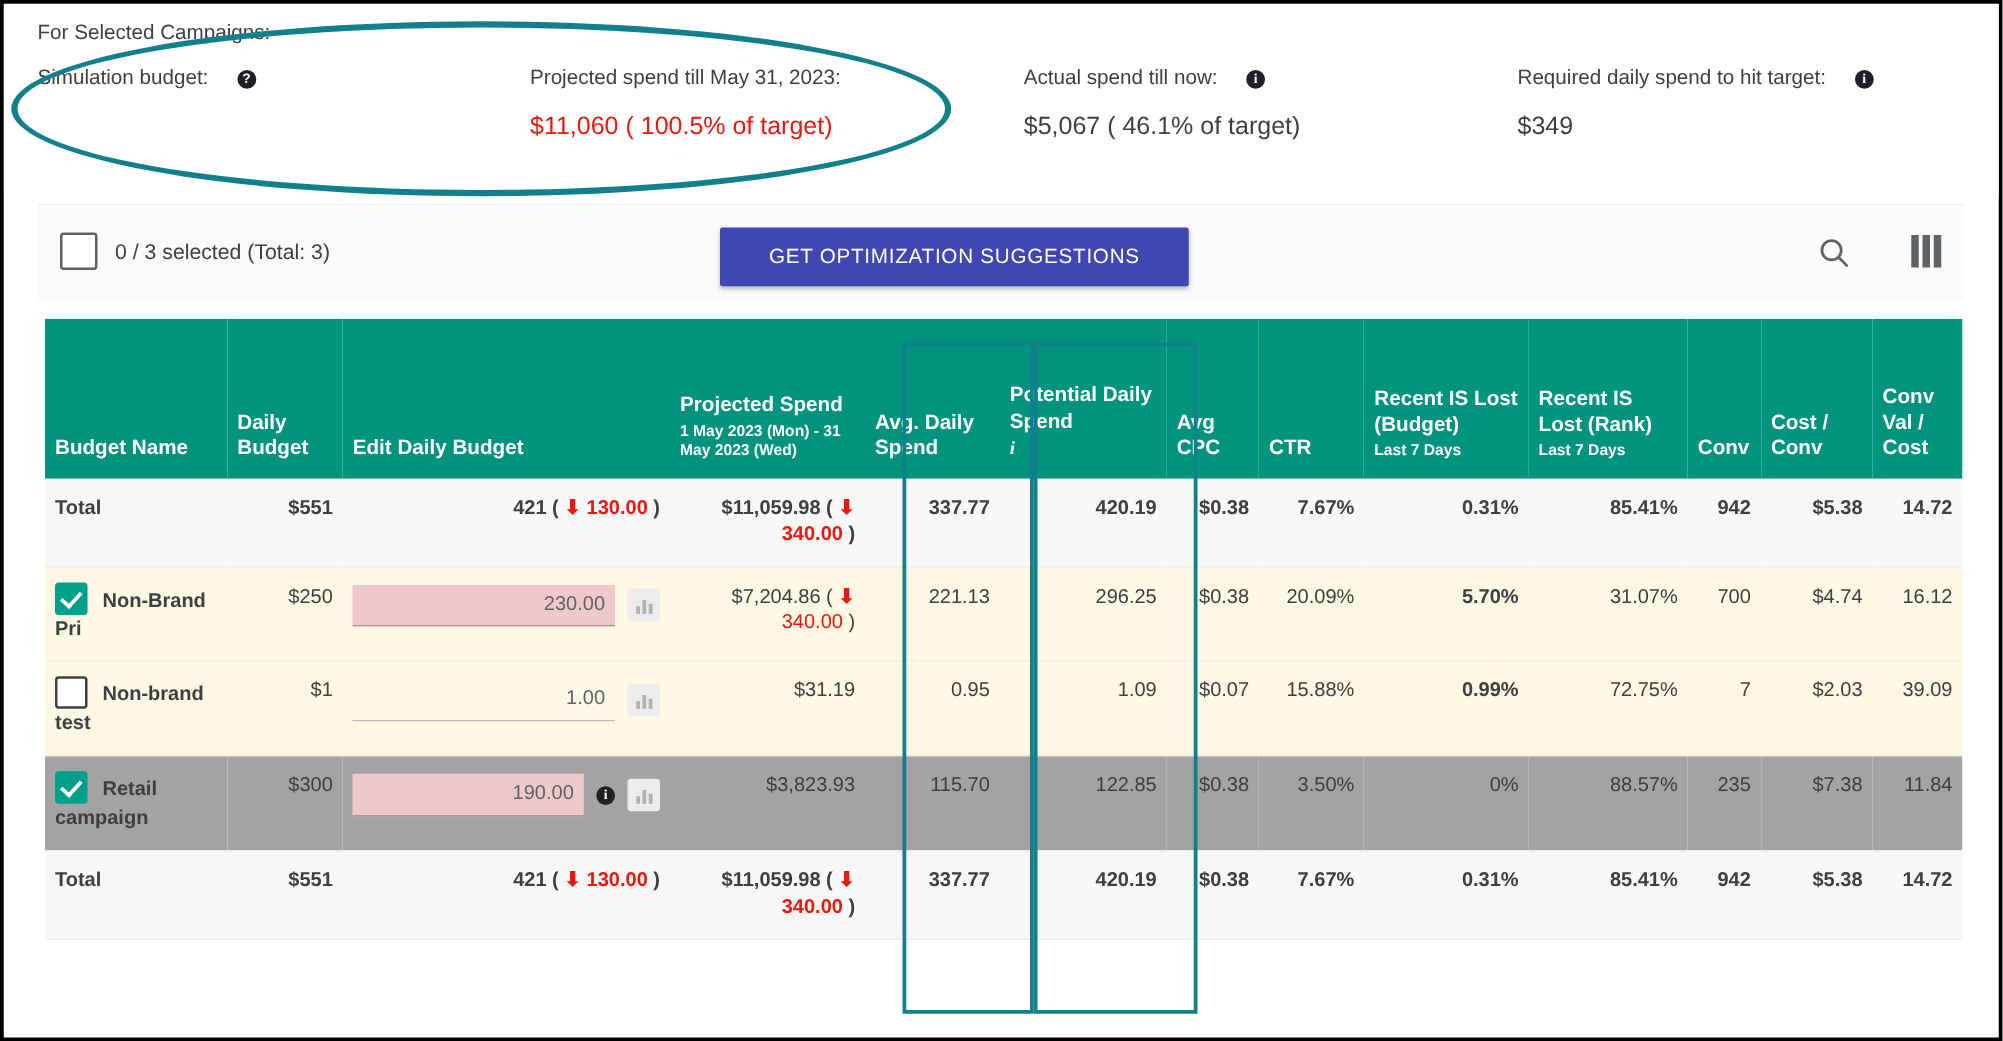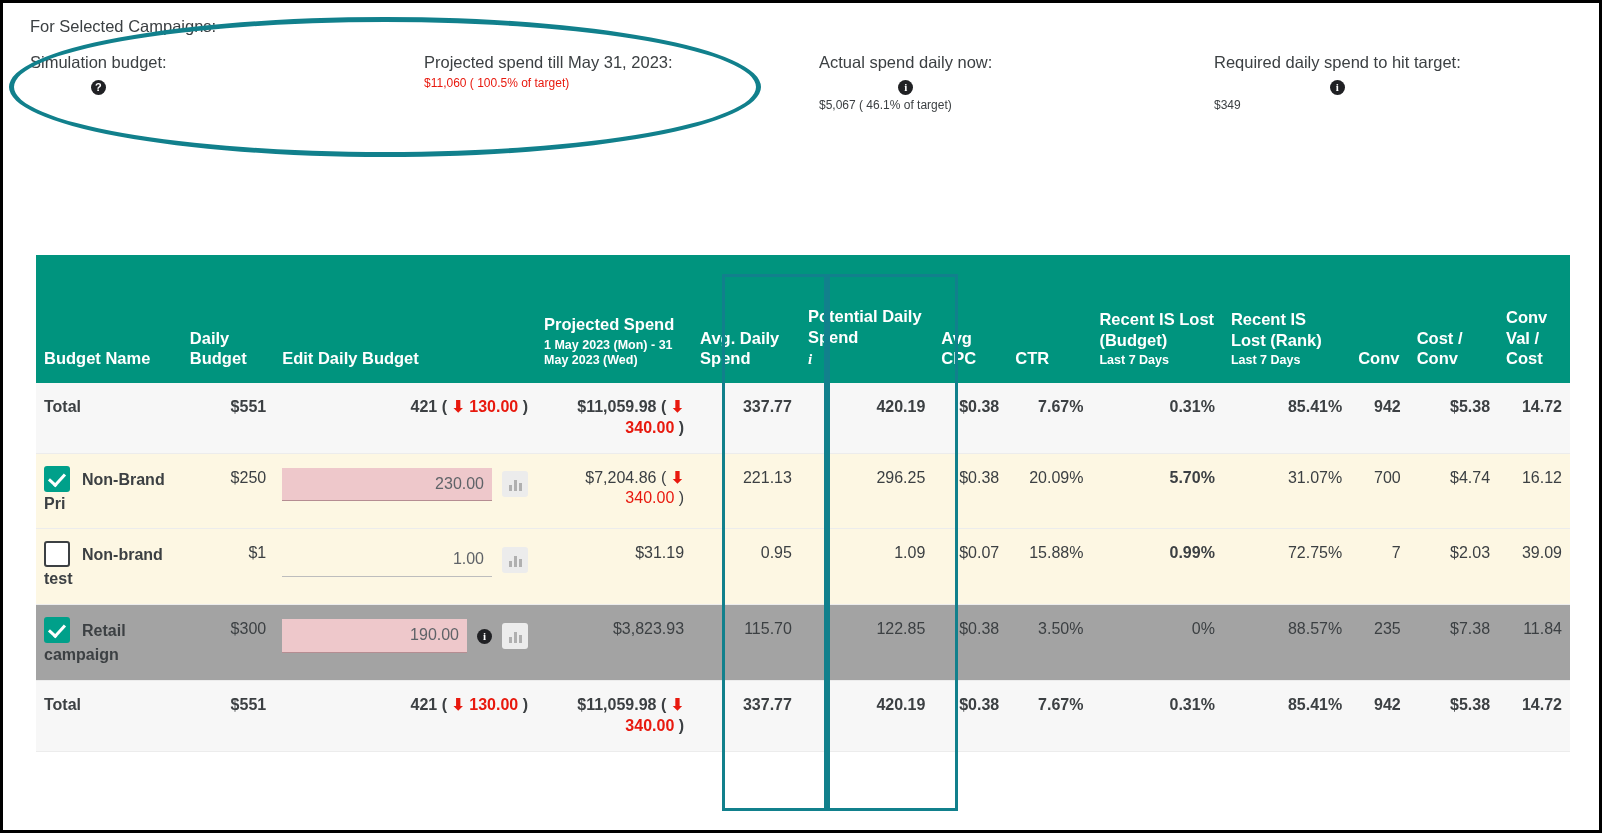--- a/index.html
+++ b/index.html
@@ -34,26 +34,25 @@
   .metric {
     position: absolute;
     top: 50px;
   }
   .metric-label {
     font-size: 16.5px;
     color: #3c4043;
     white-space: nowrap;
     display: flex;
     align-items: center;
-    gap: 7px;
-    flex-direction: column;
+    gap: 23px;
   }
   .metric-value {
-    margin-top: 4px;
-    font-size: 12px;
+    margin-top: 18px;
+    font-size: 20px;
     color: #3c4043;
     white-space: nowrap;
   }
   .metric-value.red { color: #e8190e; }
 
   .m1 { left: 27px; }
   .m2 { left: 421px; }
   .m3 { left: 816px; }
   .m4 { left: 1211px; }
 
@@ -320,35 +319,55 @@
 
     <div class="metric m2">
       <div class="metric-label">
         <span>Projected spend till May 31, 2023:</span>
       </div>
       <div class="metric-value red">$11,060 ( 100.5% of target)</div>
     </div>
 
     <div class="metric m3">
       <div class="metric-label">
-        <span>Actual spend daily now:</span>
+        <span>Actual spend till now:</span>
         <span class="icon-circle">i</span>
       </div>
       <div class="metric-value">$5,067 ( 46.1% of target)</div>
     </div>
 
     <div class="metric m4">
       <div class="metric-label">
         <span>Required daily spend to hit target:</span>
         <span class="icon-circle">i</span>
       </div>
       <div class="metric-value">$349</div>
     </div>
   </div>
 
+  <div class="toolbar">
+    <div class="tb-checkbox"></div>
+    <div class="tb-selected-text">0 / 3 selected (Total: 3)</div>
+    <button class="tb-button">GET OPTIMIZATION SUGGESTIONS</button>
+
+    <button class="tb-icon tb-search">
+      <svg width="28" height="28" viewBox="0 0 24 24" fill="none" stroke="currentColor" stroke-width="1.9" stroke-linecap="round">
+        <circle cx="10.5" cy="10.5" r="6.6"></circle>
+        <line x1="15.4" y1="15.4" x2="21" y2="21"></line>
+      </svg>
+    </button>
+
+    <button class="tb-icon tb-columns">
+      <span class="col-icon-bars">
+        <i></i>
+          <i></i>
+          <i></i>
+      </span>
+    </button>
+  </div>
 
   <div class="table-wrap">
     <table class="grid">
       <colgroup>
         <col style="width:142px">
         <col style="width:90px">
         <col style="width:255px">
         <col style="width:152px">
         <col style="width:105px">
         <col style="width:130px">

